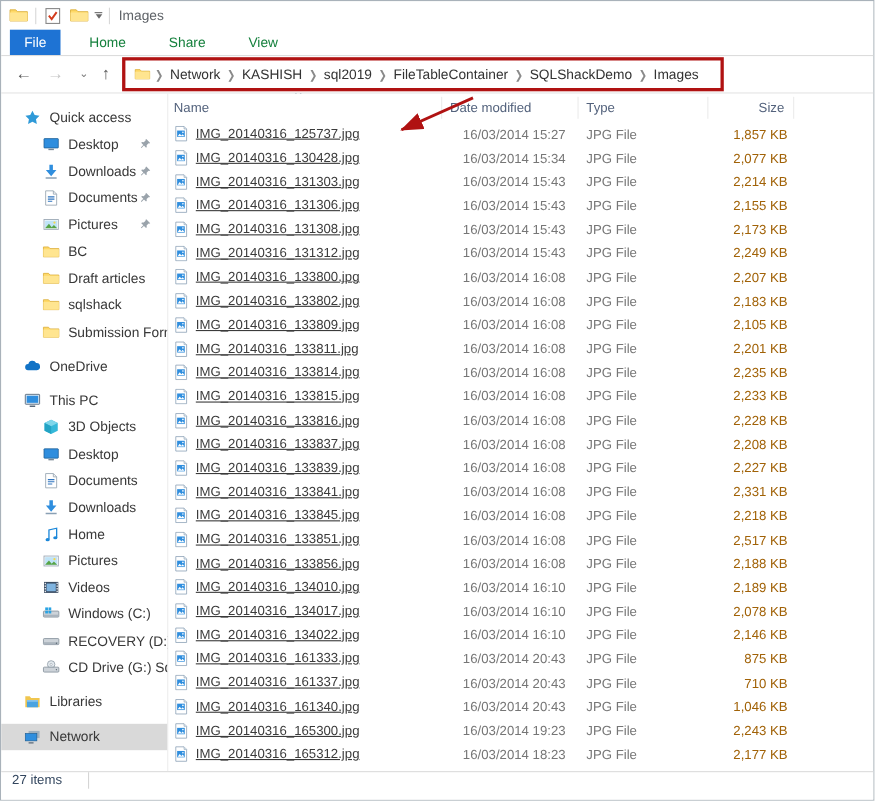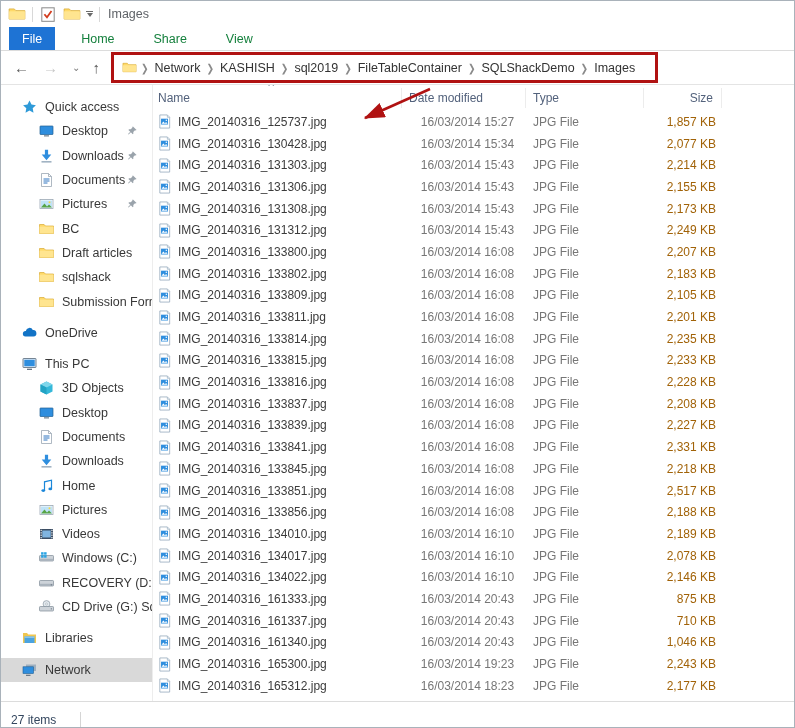--- a/index.html
+++ b/index.html
@@ -49,29 +49,29 @@
   #filearea { flex:1; position:relative; overflow:hidden; }
   #colheaders { height:26px; display:flex; align-items:center; font-size:12px; color:#53627c; position:relative; }
   .col { height:20px; line-height:20px; border-right:1px solid #ececec; padding-left:7px; }
   .col-name { width:249px; padding-left:5px; }
   .col-date { width:124px; }
   .col-type { width:118px; }
   .col-size { width:78px; text-align:right; padding-right:8px; }
   #sortcaret { position:absolute; left:115px; top:-6px; color:#9aa7b4; font-size:11px; font-weight:bold; }
   #filelist { }
   .file-row { height:21.7px; display:flex; align-items:center; font-size:12px; }
-  .fr-name { width:249px; display:flex; align-items:center; color:#3b3b3b; padding-left:4px; white-space:nowrap; overflow:hidden; }
+  .fr-name { width:249px; display:flex; align-items:flex-start; color:#3b3b3b; padding-left:4px; white-space:nowrap; overflow:hidden;text-decoration:underline; }
   .fr-icon { width:15px; height:15px; margin-right:6px; flex:none; display:inline-flex; }
   .fr-icon svg { width:100%; height:100%; }
   .fr-date { width:124px; color:#767676; padding-left:7px;text-align:center; }
   .fr-type { width:118px; color:#767676; padding-left:7px; }
   .fr-size { width:78px; color:#a16207; text-align:right; padding-right:6px; }
 
   
-  #statusbar { position:absolute; left:0; bottom:0; width:100%; height:26px; border-top:1px solid #dcdcdc; background:#fff; display:flex; align-items:flex-end; padding-left:10px; font-size:12px; color:#33465e; }
+  #statusbar { position:absolute; left:0; bottom:0; width:100%; height:26px; border-top:1px solid #dcdcdc; background:#fff; display:flex; align-items:flex-start; padding-left:10px; font-size:12px; color:#33465e; }
   .status-div { width:1px; height:15px; background:#d5d5d5; margin-left:24px; }
 
   
   #annotation-arrow { position:absolute; left:0; top:0; width:795px; height:728px; pointer-events:none; z-index:40; }
 </style>
 </head>
 <body>
 
 <div id="window">
 

